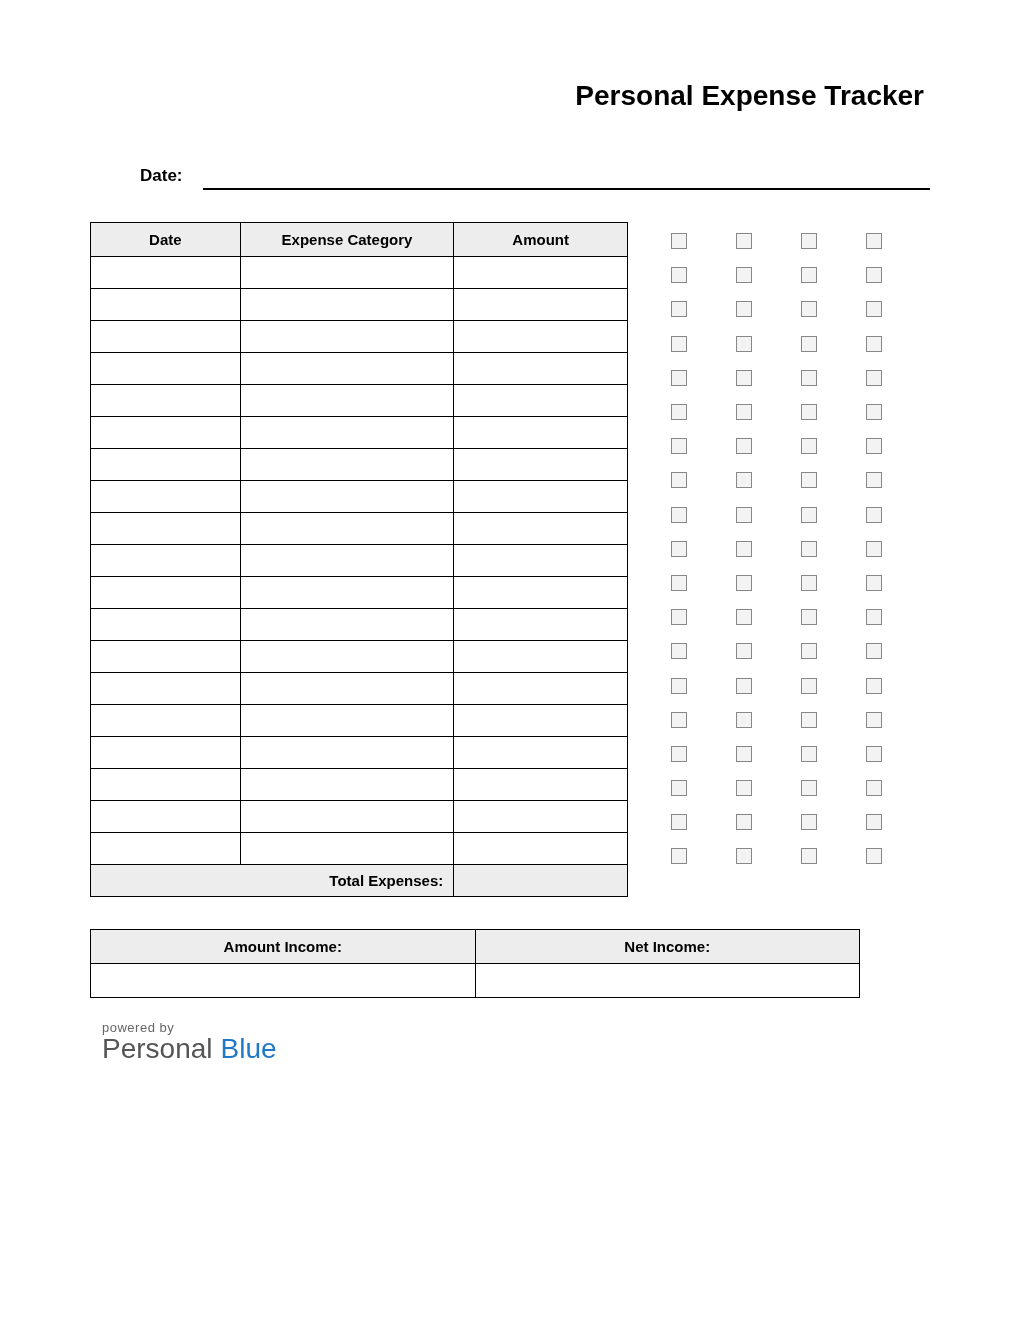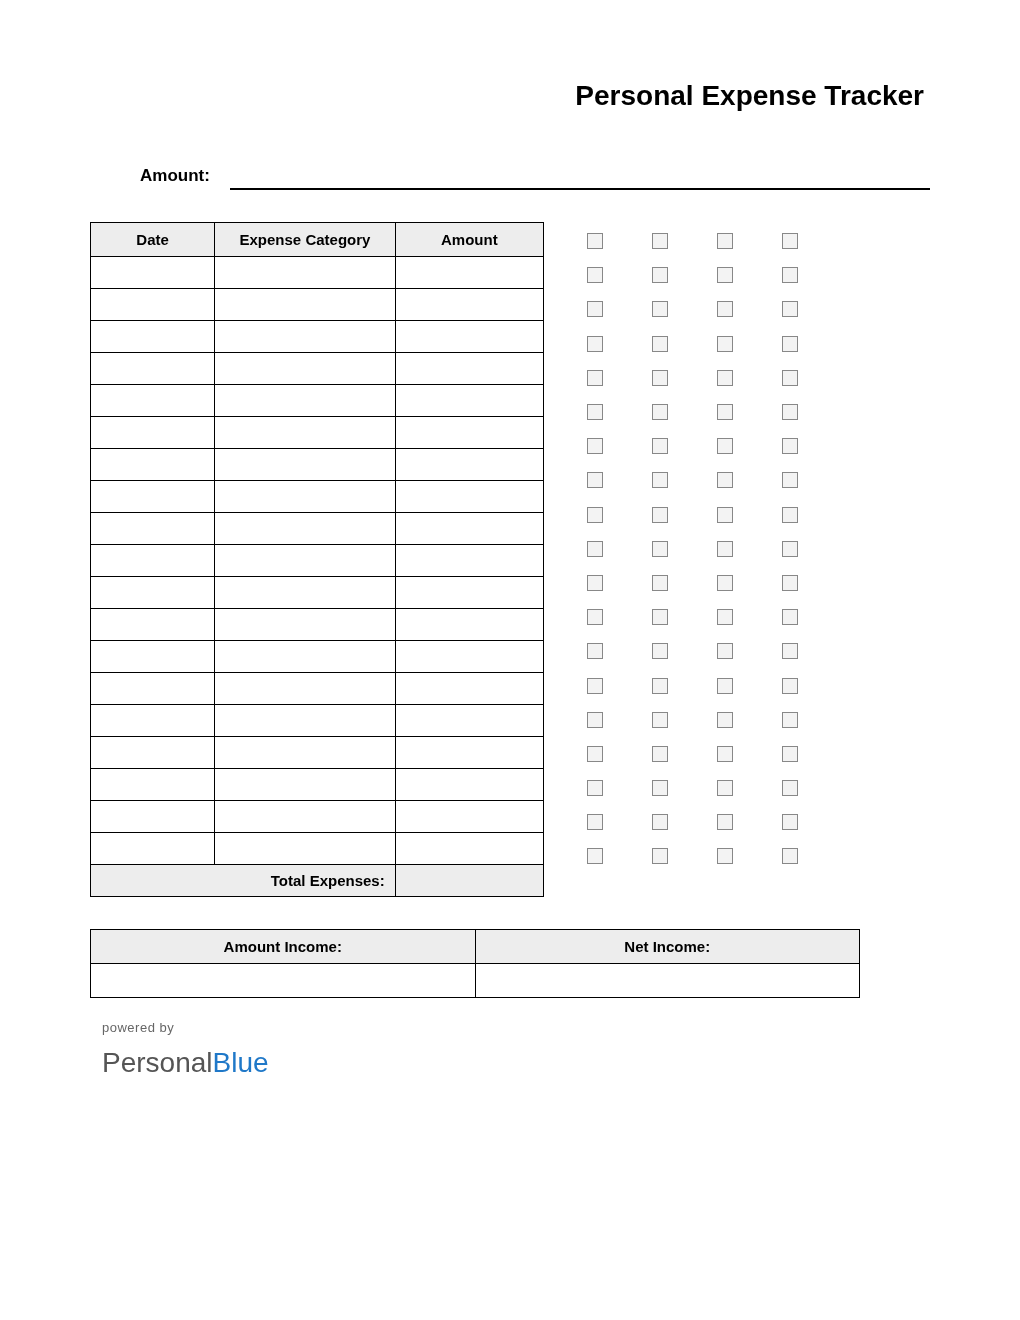--- a/index.html
+++ b/index.html
@@ -44,21 +44,21 @@
     outline: none;
     background: transparent;
   }
   .main-row {
     display: flex;
     gap: 18px;
     align-items: flex-start;
   }
   table.expense-table {
     border-collapse: collapse;
-    width: 454px;
+    width: 538px;
   }
   table.expense-table th {
     border: 1.5px solid #000;
     background: #ededed;
     font-weight: 700;
     font-size: 15px;
     padding: 8px 6px;
     text-align: center;
   }
   table.expense-table td {
@@ -143,41 +143,42 @@
   }
   
   .footer {
     margin-top: 22px;
     padding-left: 12px;
   }
   .powered {
     font-size: 13px;
     color: #666;
     letter-spacing: 0.5px;
-    margin-bottom: 14px;
+    margin-bottom: 0;
   }
   .brand {
     font-size: 28px;
     color: #555;
     font-weight: 400;
     line-height: 1;
   }
   .brand .blue {
     color: #1f78c8;
+    margin-left: 8px;
   }
 </style>
 </head>
 <body>
 
 <div class="page">
 
   <div class="title">Personal Expense Tracker</div>
 
   <div class="month-row">
-    <span class="month-label">Amount:</span>
+    <span class="month-label">Date:</span>
     <input class="month-input" type="text" value="" style="">
   </div>
 
   <div class="main-row">
 
     <table class="expense-table">
       <thead>
         <tr>
           <th class="col-date">Date</th>
           <th class="col-cat">Expense Category</th>

